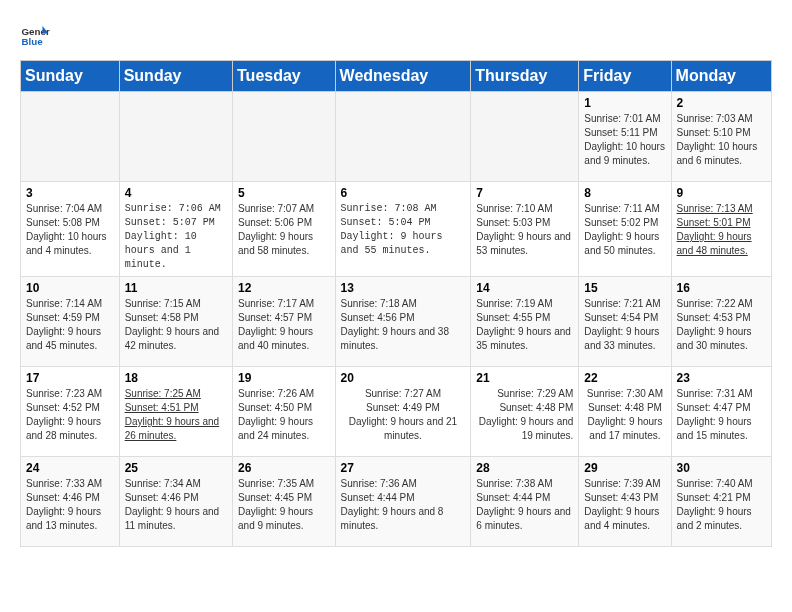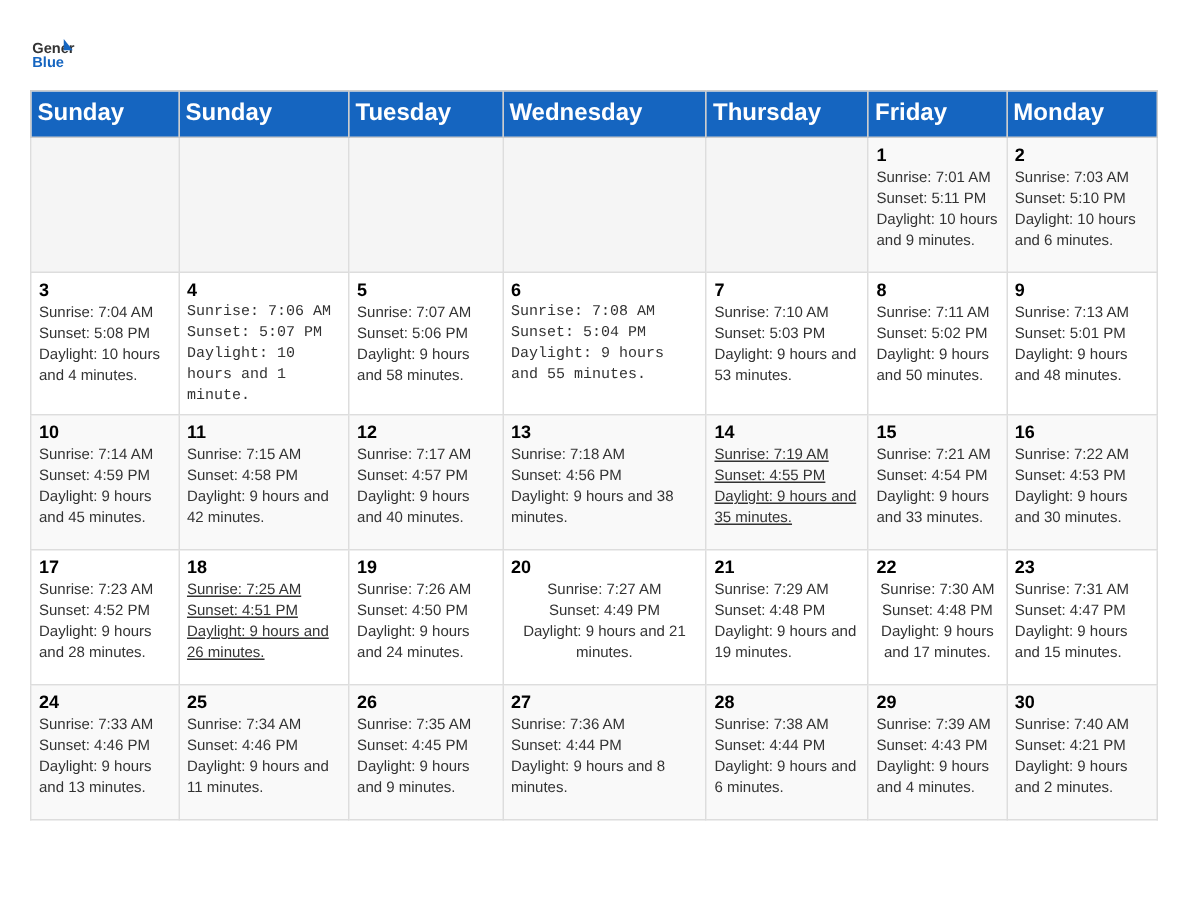--- a/index.html
+++ b/index.html
@@ -175,21 +175,21 @@
 Daylight: 9 hours and 53 minutes.</div>
         </td>
         <td>
           <span class="day-number">8</span>
           <div class="day-info" style="white-space: pre-line;">Sunrise: 7:11 AM
 Sunset: 5:02 PM
 Daylight: 9 hours and 50 minutes.</div>
         </td>
         <td>
           <span class="day-number">9</span>
-          <div class="day-info" style="white-space: pre-line;">Sunrise: 7:13 AM
+          <div class="day-info" style="white-space: pre-line; text-decoration: underline;">Sunrise: 7:13 AM
 Sunset: 5:01 PM
 Daylight: 9 hours and 48 minutes.</div>
         </td>
       </tr>
       <tr>
         <td>
           <span class="day-number">10</span>
           <div class="day-info" style="white-space: pre-line;">Sunrise: 7:14 AM
 Sunset: 4:59 PM
 Daylight: 9 hours and 45 minutes.</div>
@@ -207,21 +207,21 @@
 Daylight: 9 hours and 40 minutes.</div>
         </td>
         <td>
           <span class="day-number">13</span>
           <div class="day-info" style="white-space: pre-line;">Sunrise: 7:18 AM
 Sunset: 4:56 PM
 Daylight: 9 hours and 38 minutes.</div>
         </td>
         <td>
           <span class="day-number">14</span>
-          <div class="day-info" style="white-space: pre-line; text-decoration: underline;">Sunrise: 7:19 AM
+          <div class="day-info" style="white-space: pre-line;">Sunrise: 7:19 AM
 Sunset: 4:55 PM
 Daylight: 9 hours and 35 minutes.</div>
         </td>
         <td>
           <span class="day-number">15</span>
           <div class="day-info" style="white-space: pre-line;">Sunrise: 7:21 AM
 Sunset: 4:54 PM
 Daylight: 9 hours and 33 minutes.</div>
         </td>
         <td>
@@ -251,21 +251,21 @@
 Daylight: 9 hours and 24 minutes.</div>
         </td>
         <td>
           <span class="day-number">20</span>
           <div class="day-info" style="white-space: pre-line; text-align: center;">Sunrise: 7:27 AM
 Sunset: 4:49 PM
 Daylight: 9 hours and 21 minutes.</div>
         </td>
         <td>
           <span class="day-number">21</span>
-          <div class="day-info" style="white-space: pre-line;">Sunrise: 7:29 AM
+          <div class="day-info" style="white-space: pre-line; text-align: right;">Sunrise: 7:29 AM
 Sunset: 4:48 PM
 Daylight: 9 hours and 19 minutes.</div>
         </td>
         <td>
           <span class="day-number">22</span>
           <div class="day-info" style="white-space: pre-line; text-align: center;">Sunrise: 7:30 AM
 Sunset: 4:48 PM
 Daylight: 9 hours and 17 minutes.</div>
         </td>
         <td>

